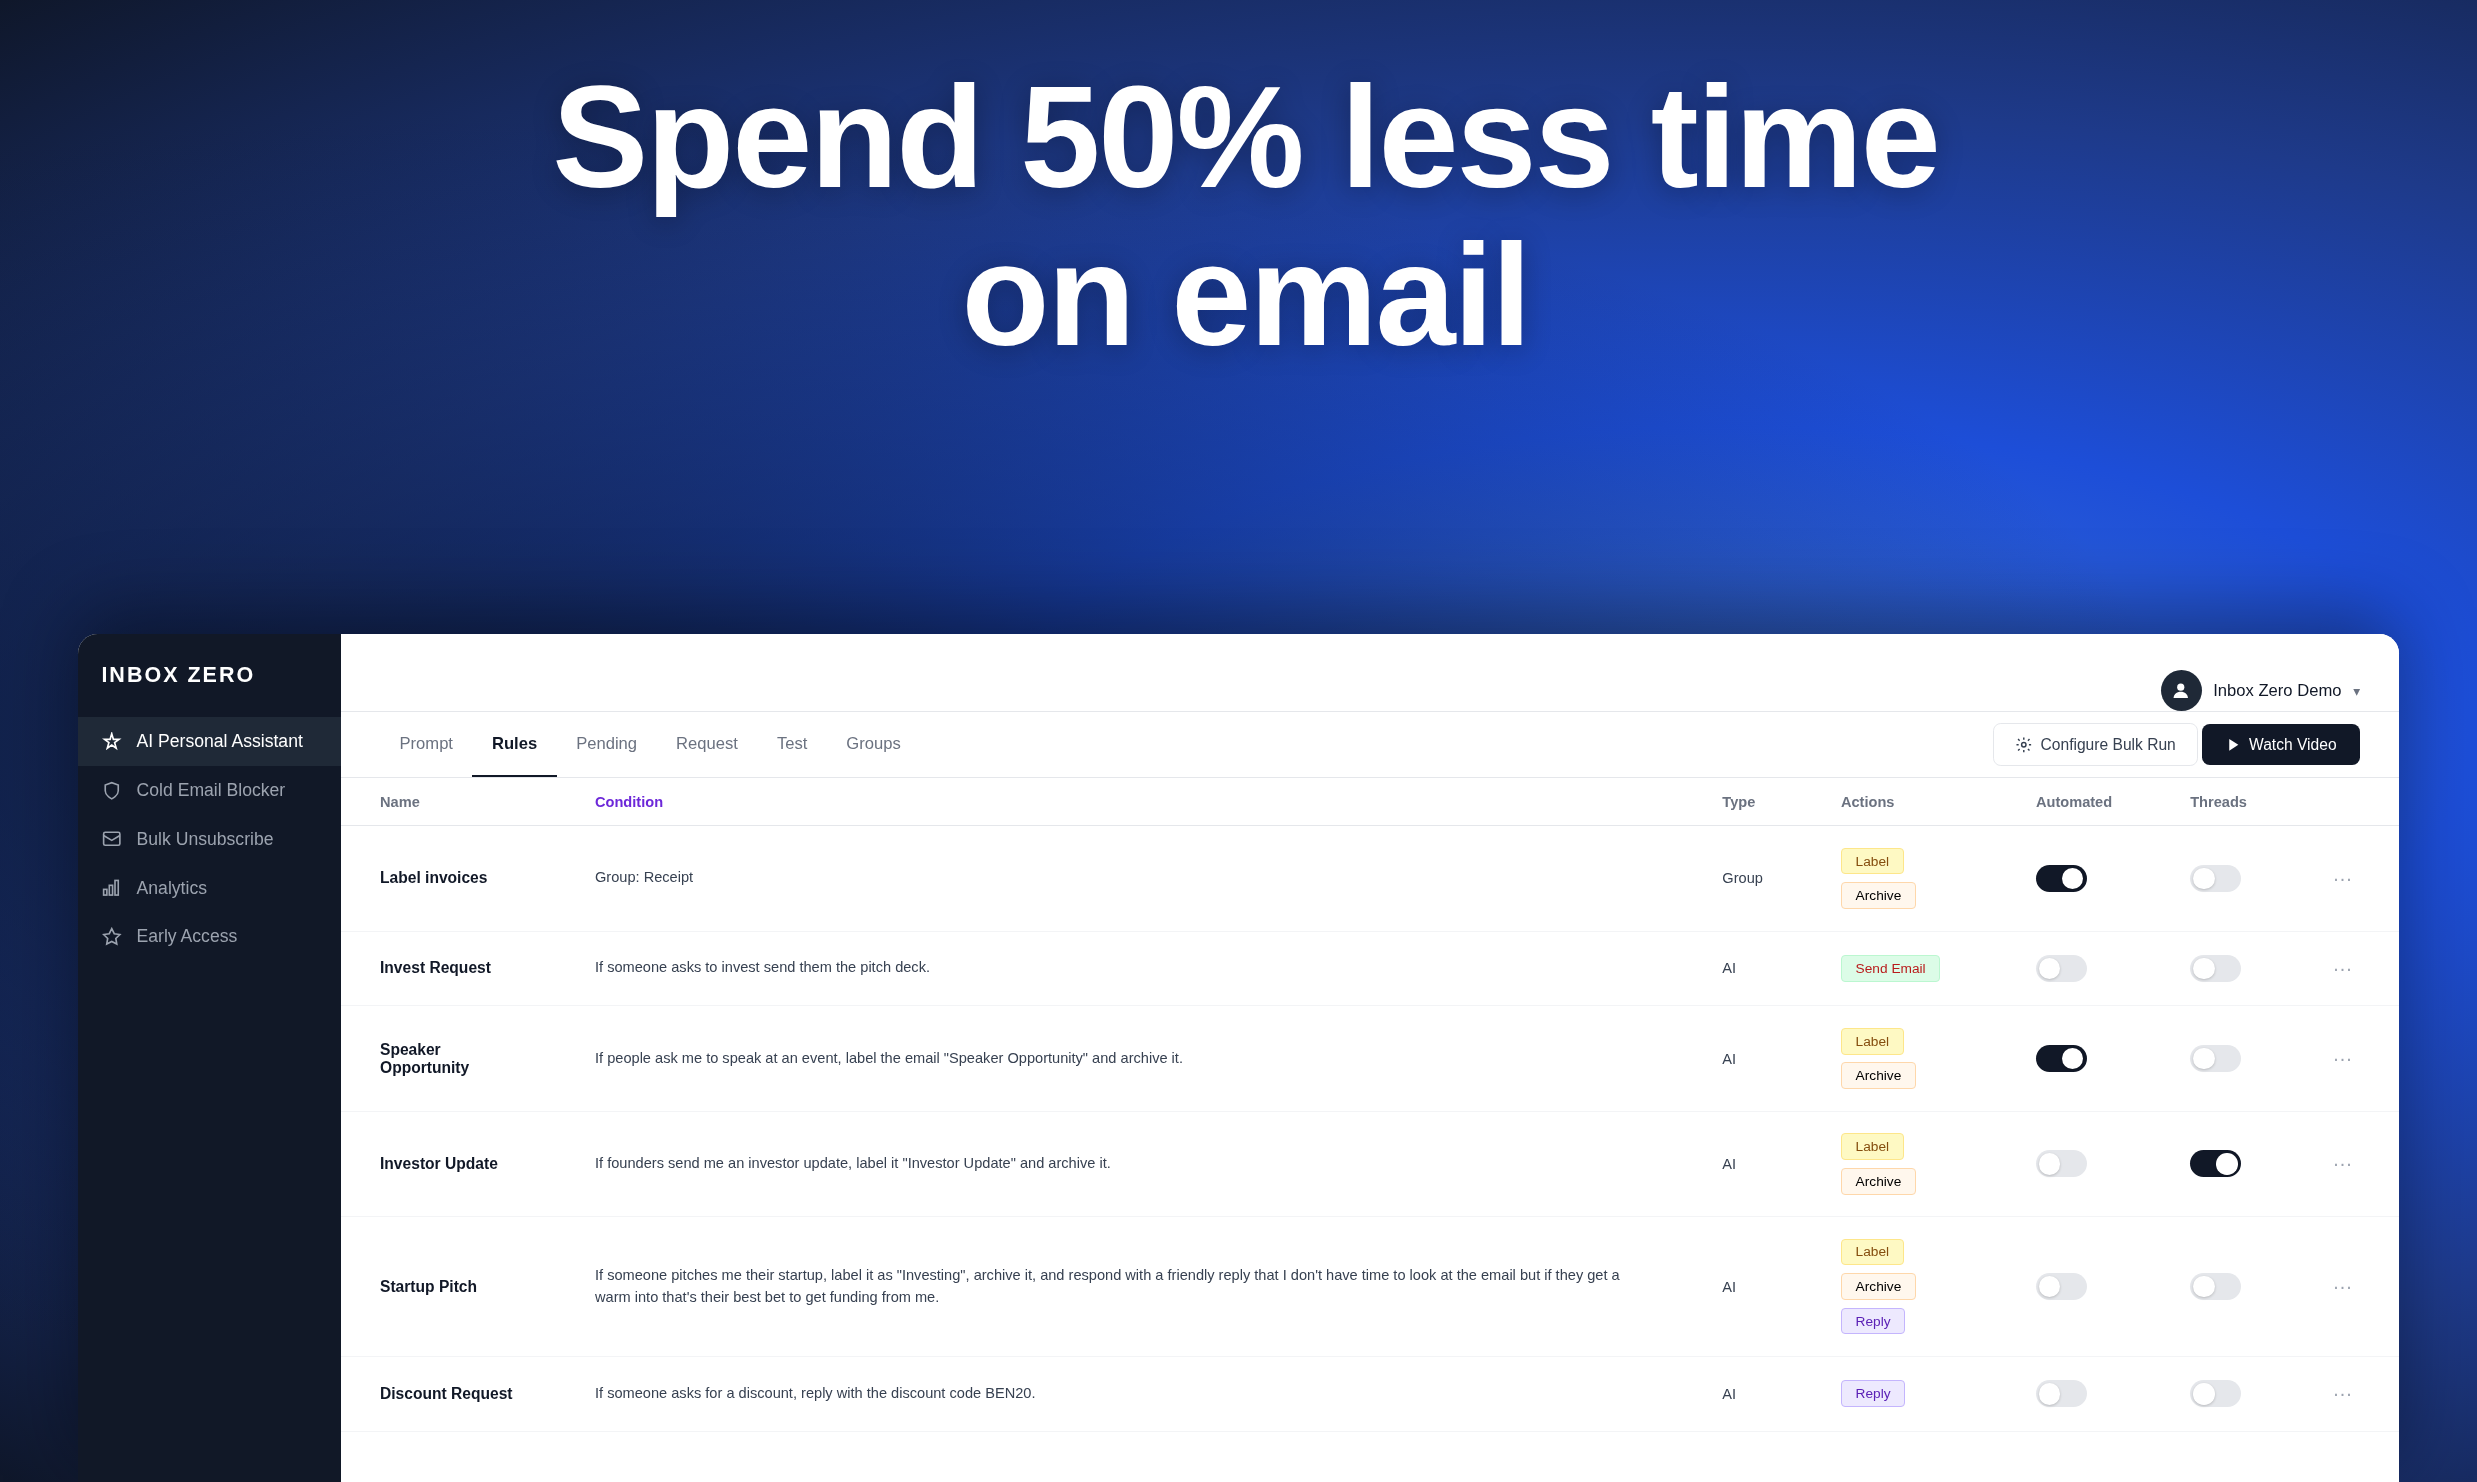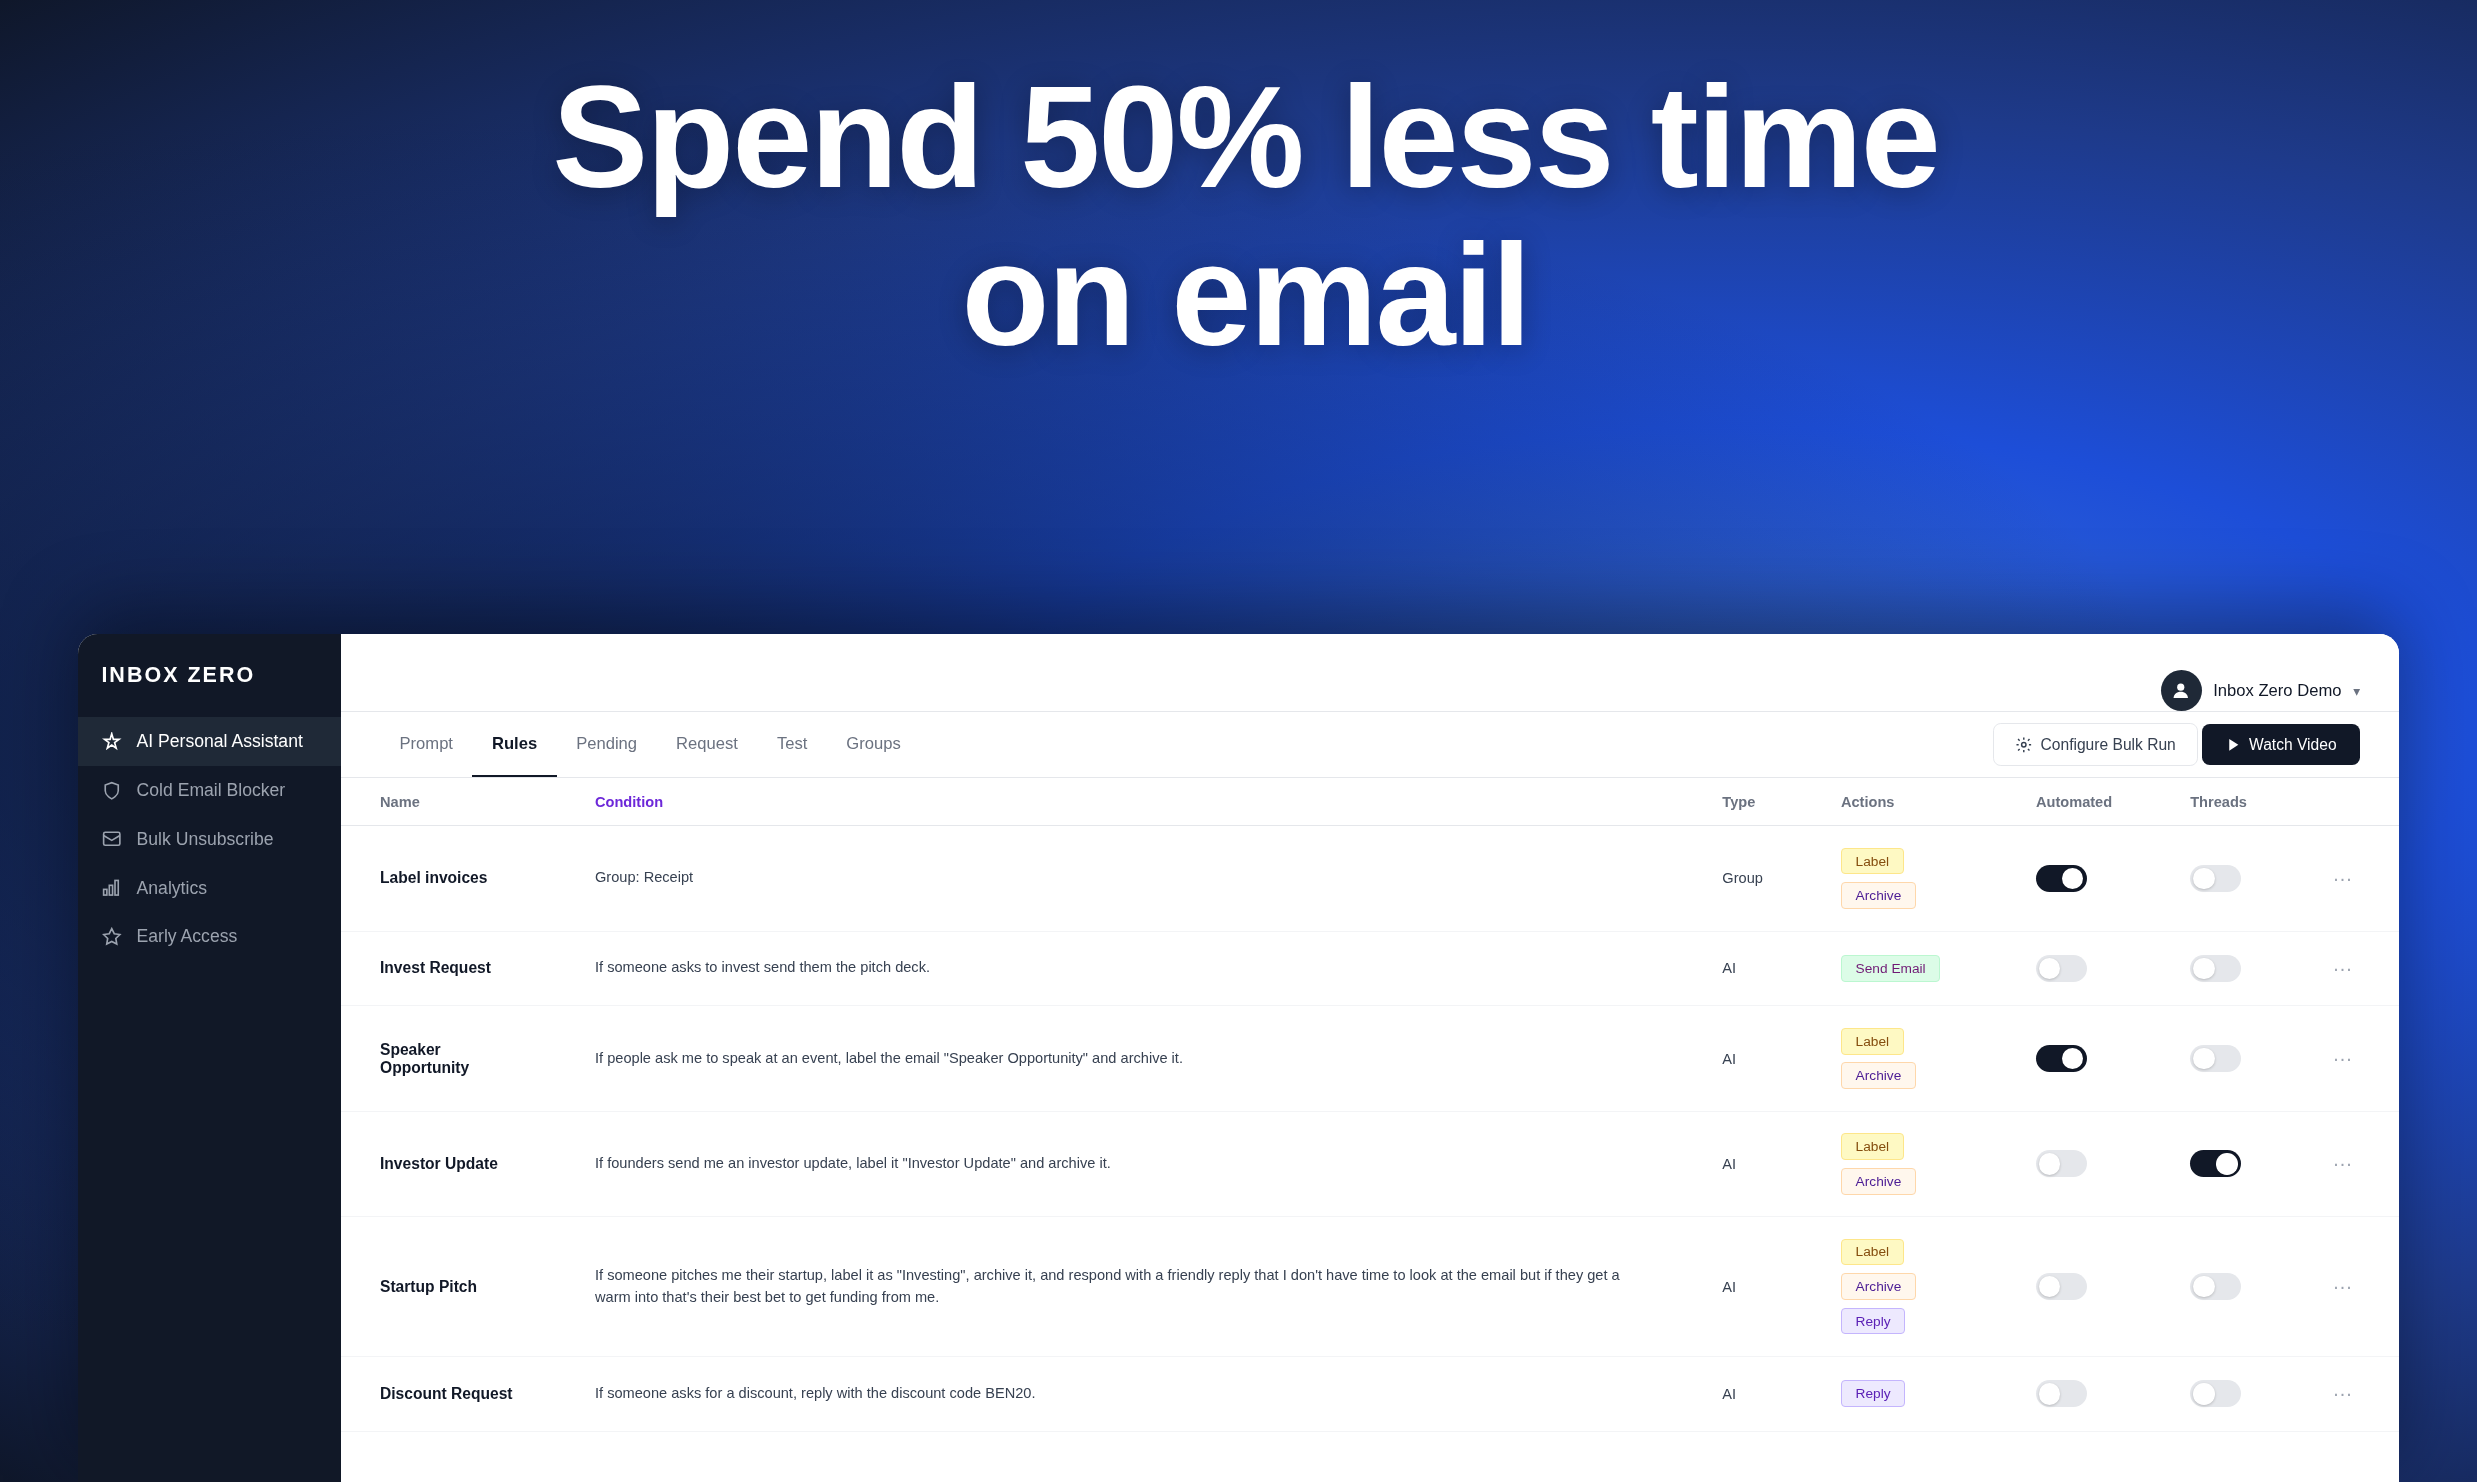--- a/index.html
+++ b/index.html
@@ -266,26 +266,26 @@
       font-size: 13.7px;
       font-weight: 500;
     }
     .badge-label {
       background: #fef9c3;
       color: #854d0e;
       border: 1px solid #fde68a;
     }
     .badge-archive {
       background: #fff7ed;
-      color: #4c1d95;
+      color: #000000;
       border: 1px solid #fed7aa;
     }
     .badge-send-email {
       background: #dcfce7;
-      color: #701a75;
+      color: #b91c1c;
       border: 1px solid #bbf7d0;
     }
     .badge-reply {
       background: #ede9fe;
       color: #5b21b6;
       border: 1px solid #c4b5fd;
     }
 
     
     .toggle {

